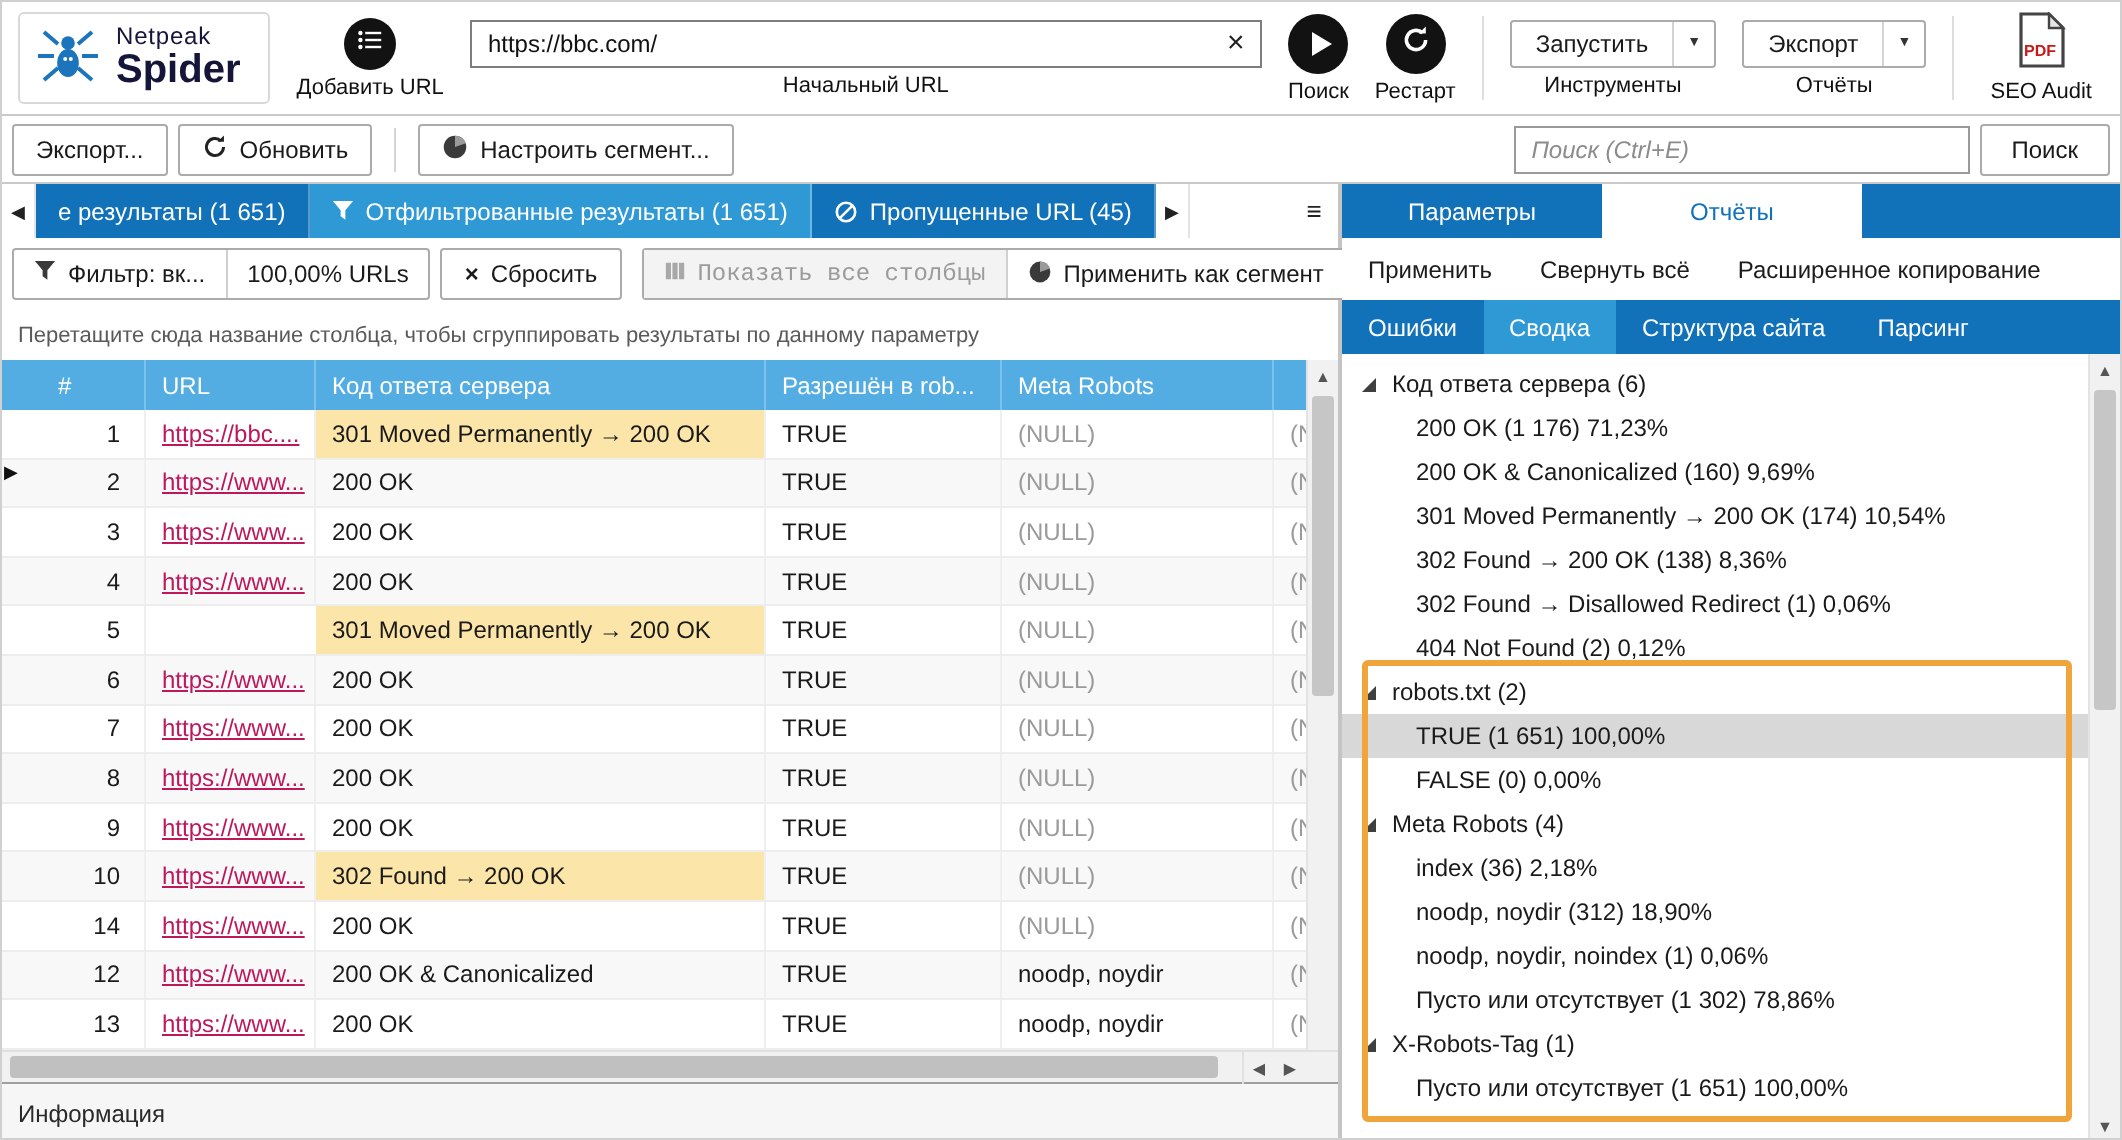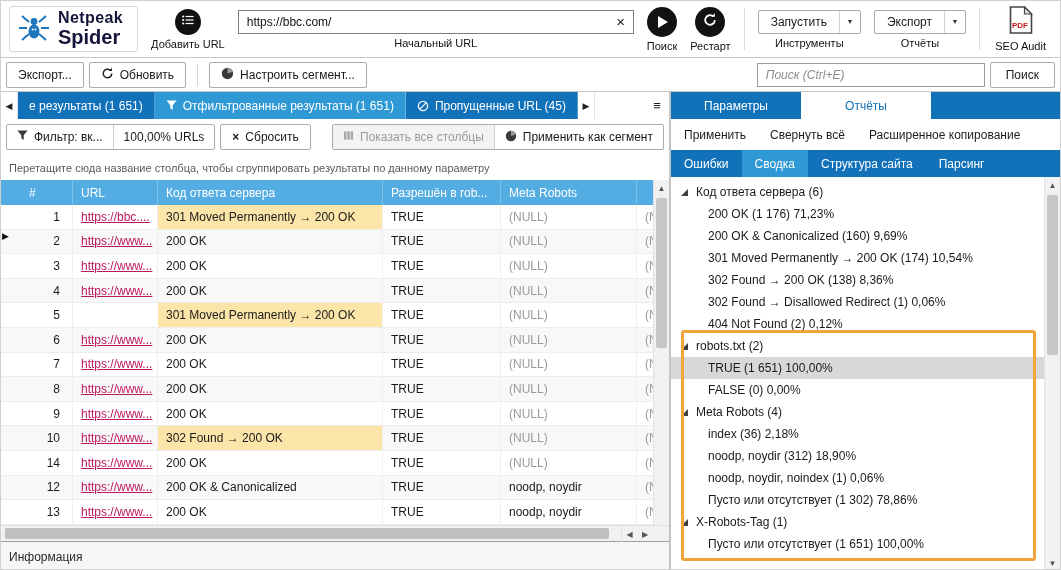--- a/index.html
+++ b/index.html
@@ -7,21 +7,21 @@
   .app { position:relative; width:1061px; height:570px; background:#fff;
          font-family:"Liberation Sans", sans-serif; font-size:12px; color:#1a1a1a;
          overflow:hidden; border:1px solid #d0d0d0; }
 
   
   .topbar { height:57px; border-bottom:1px solid #c9c9c9; display:flex; align-items:center;
             padding:0 8px; gap:13px; background:#fff; }
   .logo { display:flex; align-items:center; gap:8px; border:1px solid #d8d8d8; border-radius:3px;
           padding:4px 14px 4px 8px; height:46px; }
   .brand { line-height:1.05; color:#15153a; }
-  .brand-l1 { font-size:16px; font-weight:bold; letter-spacing:.4px; }
+  .brand-l1 { font-size:12px; font-weight:normal; letter-spacing:.4px; }
   .brand-l2 { font-size:20px; font-weight:bold; }
   .tgroup { display:flex; flex-direction:column; align-items:center; gap:3px; }
   .tlabel { font-size:11px; white-space:nowrap; color:#111; }
   .circle-btn { width:26px; height:26px; border-radius:50%; background:#121212;
                 display:flex; align-items:center; justify-content:center; cursor:pointer; }
   .circle-btn.big { width:30px; height:30px; }
   .play-tri { width:0; height:0; border-left:10px solid #fff; border-top:6px solid transparent;
               border-bottom:6px solid transparent; margin-left:3px; }
   .url-group { width:396px; display:flex; flex-direction:column; gap:3px; }
   .url-wrap { height:24px; border:1px solid #7d7d7d; display:flex; align-items:center; background:#fff; }
@@ -62,21 +62,21 @@
   .ticon { display:flex; align-items:center; }
   .tab-fill { flex:1; background:#fff; }
   .tab-menu { width:24px; background:#fff; color:#222; display:flex; align-items:center;
               justify-content:center; font-size:13px; cursor:pointer; }
 
   
   .filter-row { height:36px; display:flex; align-items:center; padding:0 5px; gap:5px; background:#fff; }
   .btn-group { display:flex; align-items:stretch; border:1px solid #ababab; border-radius:2px; height:26px; background:#fff; }
   .seg { display:flex; align-items:center; gap:6px; padding:0 10px; cursor:pointer; white-space:nowrap; }
   .seg + .seg { border-left:1px solid #d0d0d0; }
-  .seg.disabled { color:#9b9b9b; background:#f3f3f3; cursor:default; }
+  .seg.disabled { color:#9b9b9b; background:#f3f3f3; cursor:default;font-family:Liberation Mono, monospace; }
   .gap55 { width:55px; }
 
   .hint-row { height:25px; display:flex; align-items:center; padding-left:8px;
               color:#5a5a5a; font-size:11px; background:#fff; }
 
   
   .grid { flex:1; display:flex; overflow:hidden; }
   .grid-cols { flex:1; display:flex; flex-direction:column; overflow:hidden; }
   .grid-head { height:25px; background:#54ade2; display:flex; color:#fff; flex:0 0 25px; }
   .hcell { display:flex; align-items:center; padding-left:8px; border-right:1px solid #7cc2ec;

